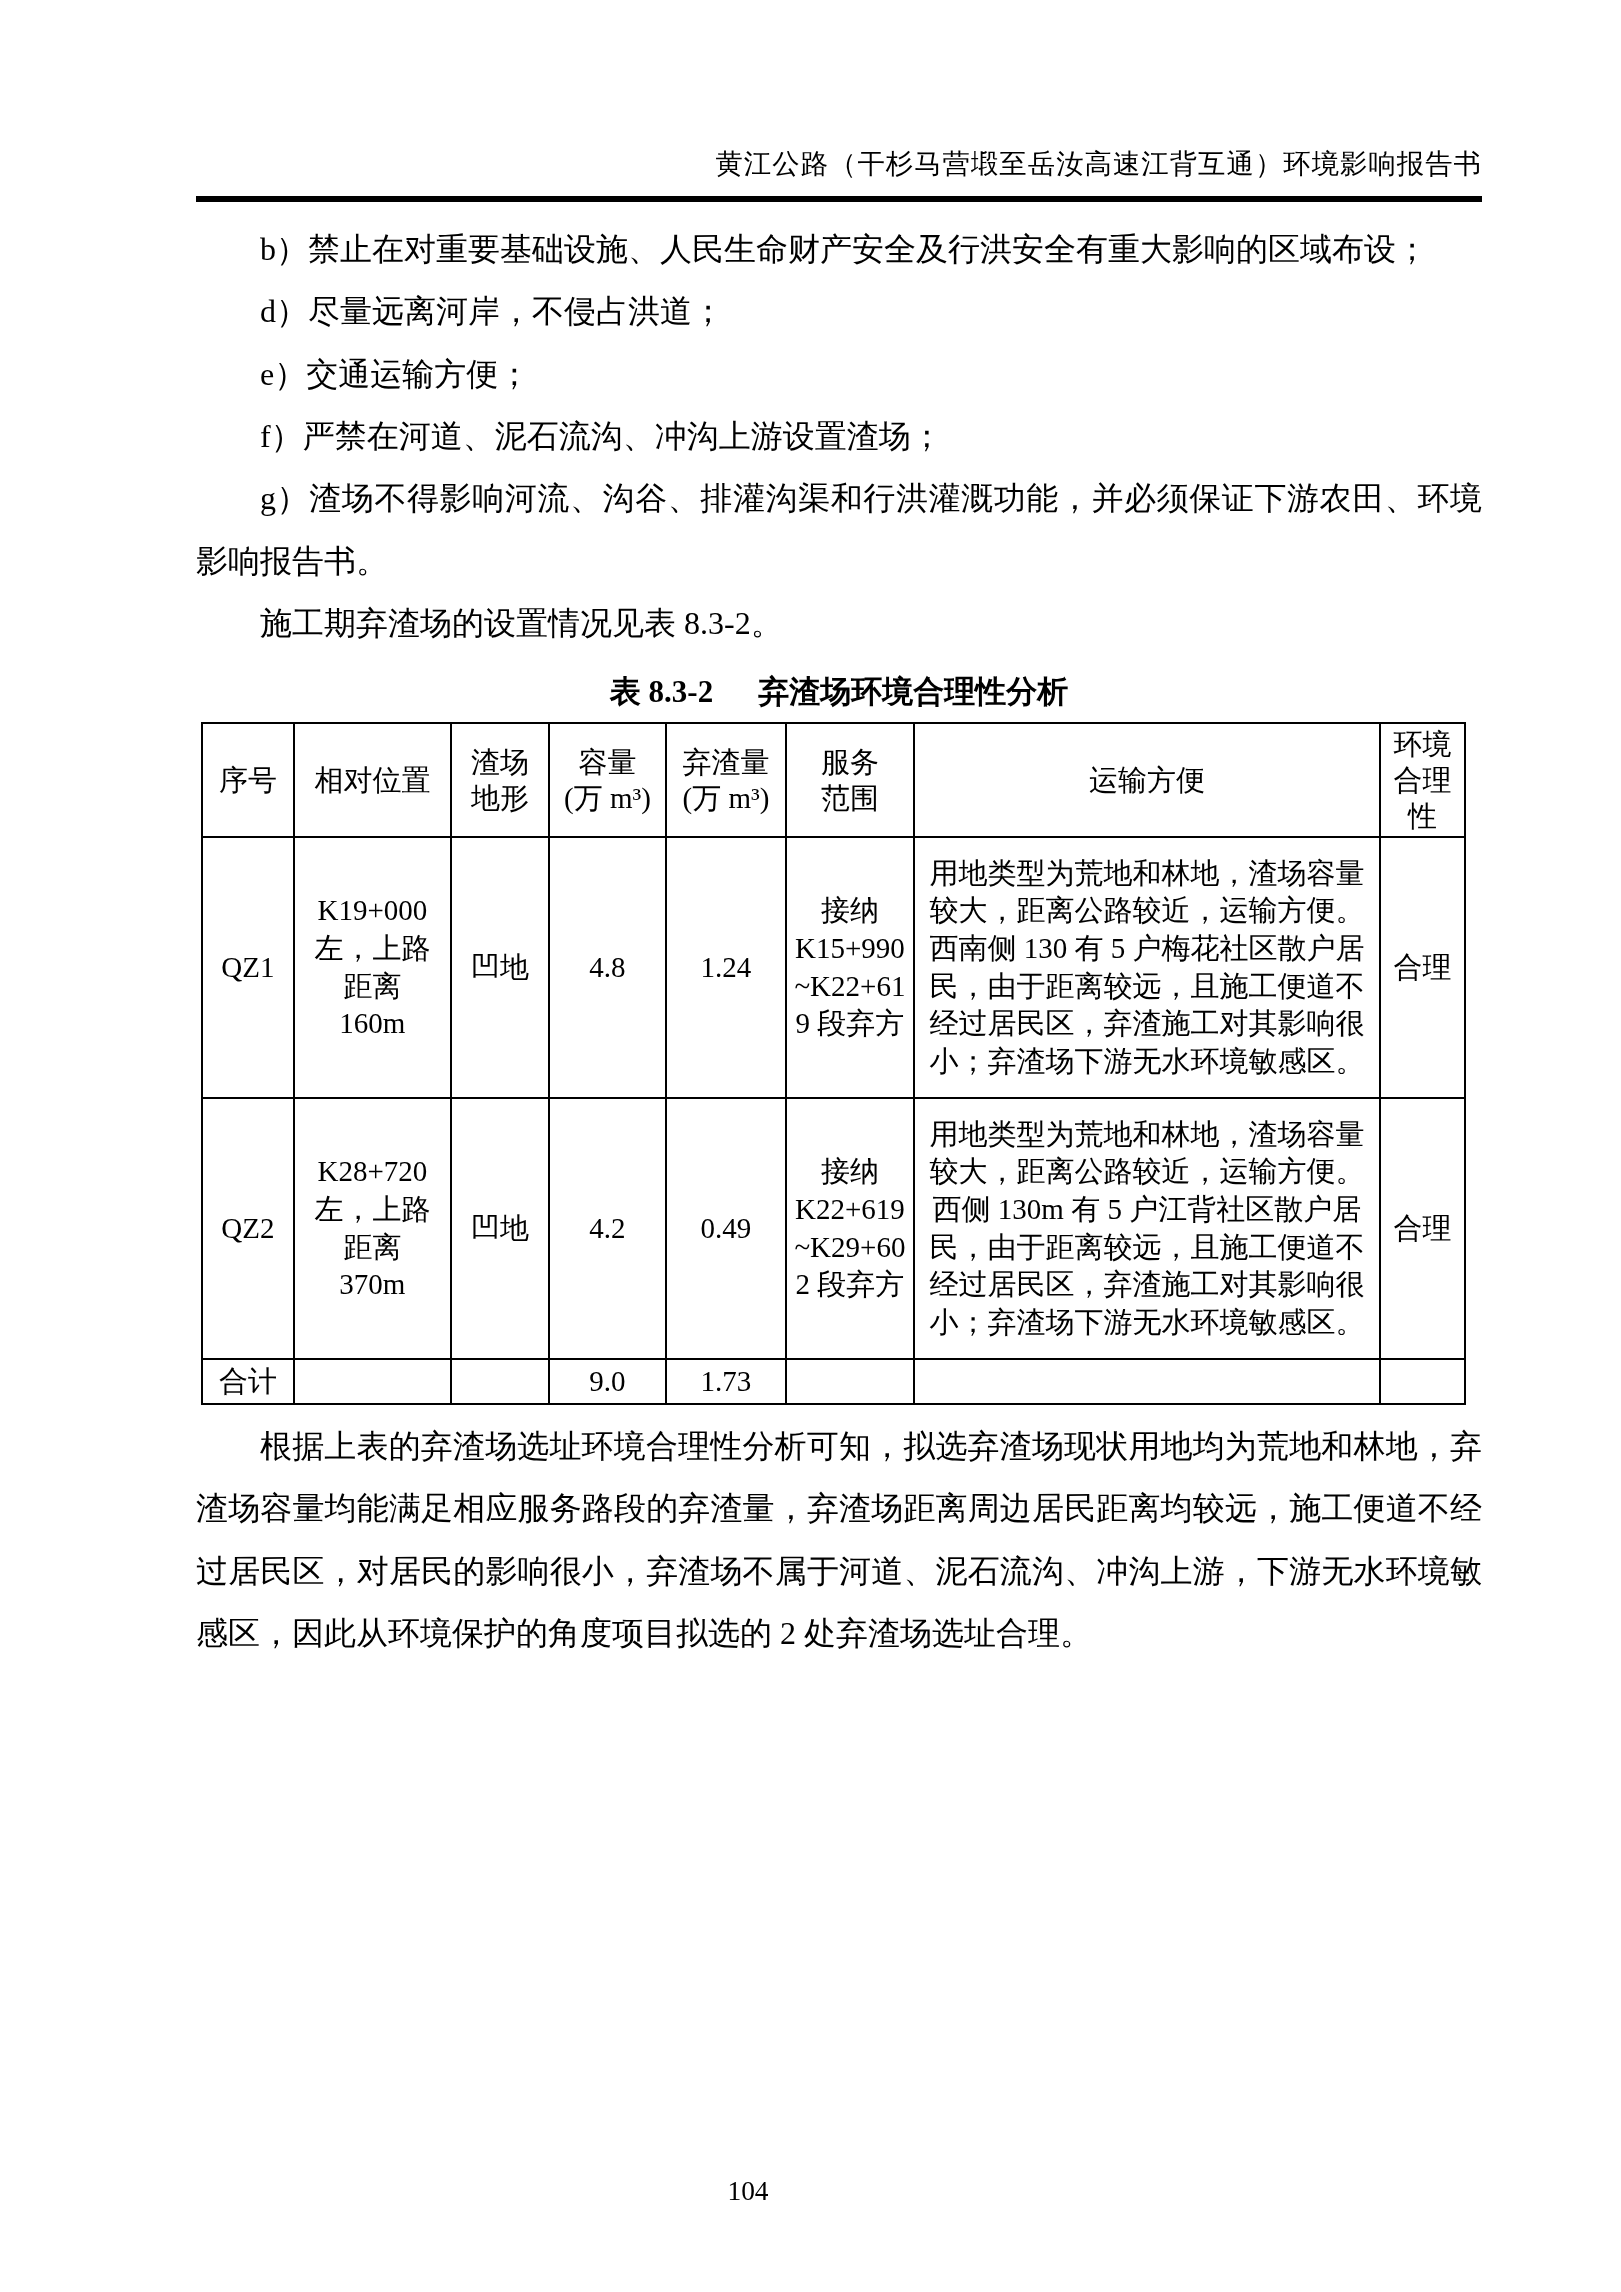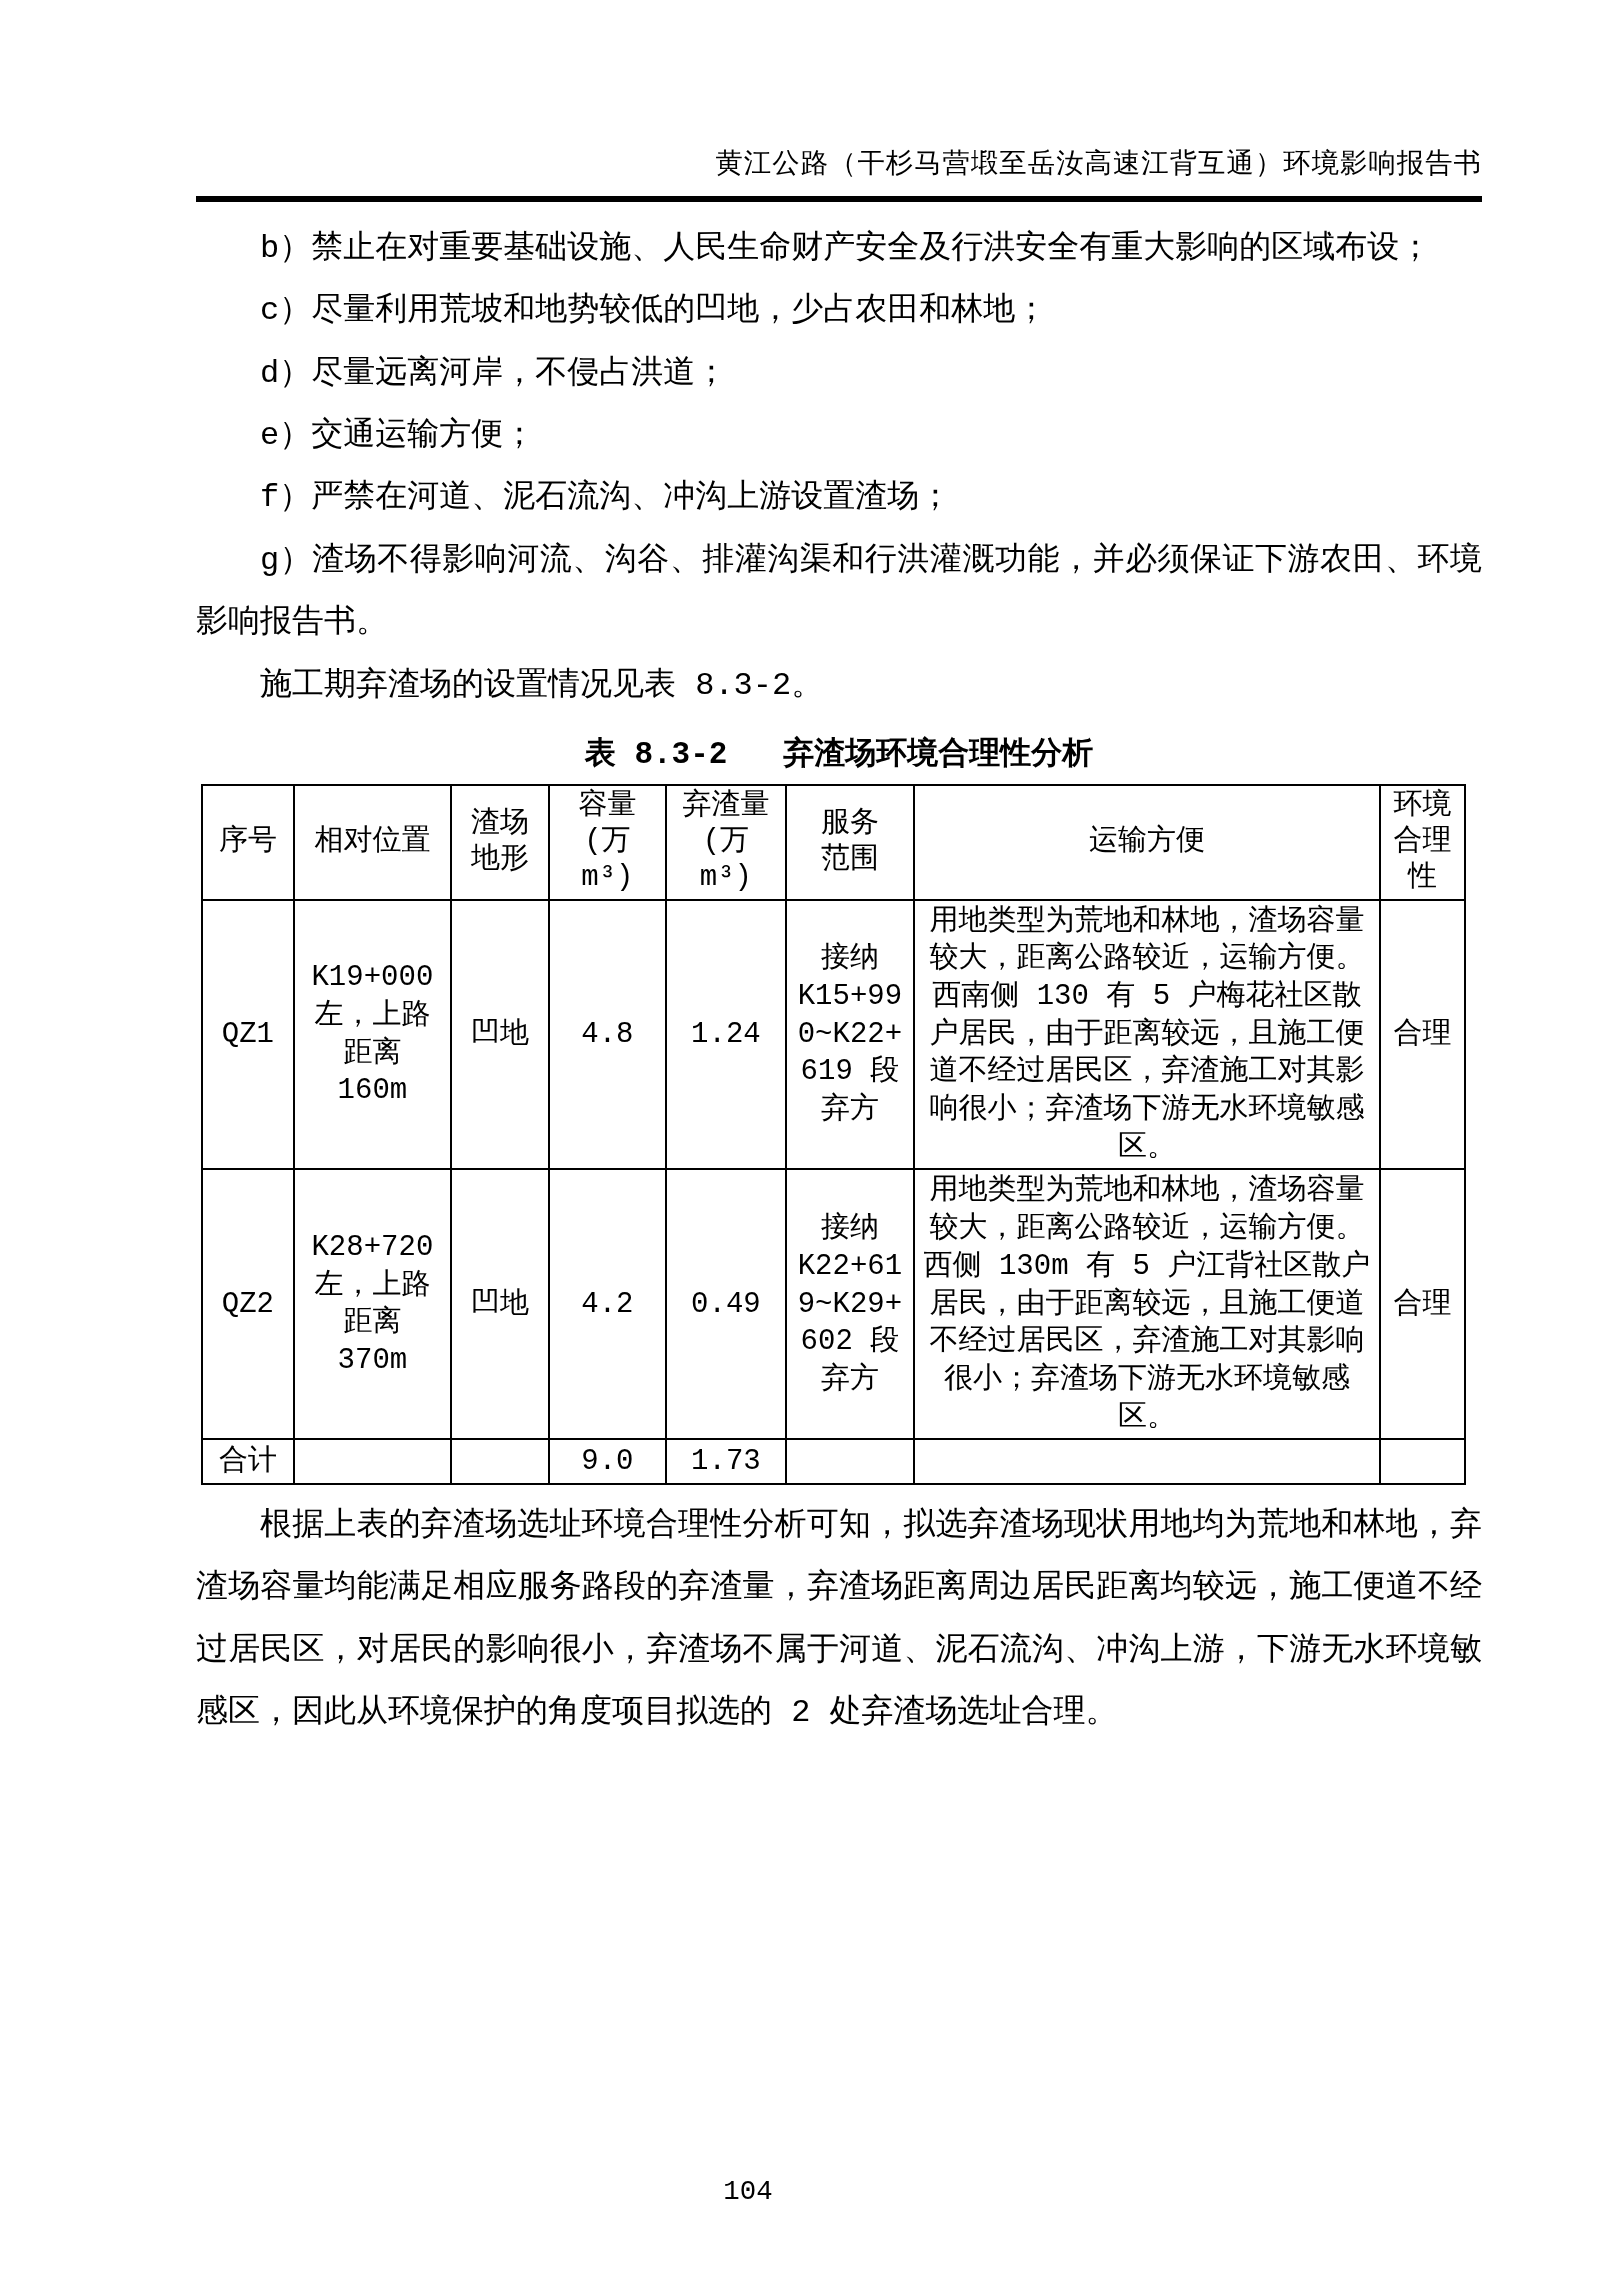--- a/index.html
+++ b/index.html
@@ -6,21 +6,21 @@
     margin: 0;
     padding: 0;
     background: #ffffff;
   }
   .page {
     position: relative;
     width: 1496px;
     height: 2293px;
     background: #ffffff;
     color: #000000;
-    font-family: Liberation Mono, monospace;
+    font-family: Liberation Serif, serif;
     overflow: hidden;
   }
   .content {
     position: absolute;
     left: 196px;
     top: 147px;
     width: 1286px;
   }
   .doc-header {
     text-align: right;
@@ -103,21 +103,20 @@
 
 <div class="page">
   <div class="content">
 
     <div class="doc-header">
       <span>黄江公路（干杉马营塅至岳汝高速江背互通）环境影响报告书</span>
     </div>
     <div class="header-rule"></div>
 
     <p class="para indent">b）禁止在对重要基础设施、人民生命财产安全及行洪安全有重大影响的区域布设；</p>
-    <p class="para indent">c）尽量利用荒坡和地势较低的凹地，少占农田和林地；</p>
     <p class="para indent">d）尽量远离河岸，不侵占洪道；</p>
     <p class="para indent">e）交通运输方便；</p>
     <p class="para indent">f）严禁在河道、泥石流沟、冲沟上游设置渣场；</p>
     <p class="para indent">g）渣场不得影响河流、沟谷、排灌沟渠和行洪灌溉功能，并必须保证下游农田、环境影响报告书。</p>
     <p class="para indent">施工期弃渣场的设置情况见表 8.3-2。</p>
 
     <div class="table-caption">
       <span>表 8.3-2</span>
       <span class="caption-title">弃渣场环境合理性分析</span>
     </div>

